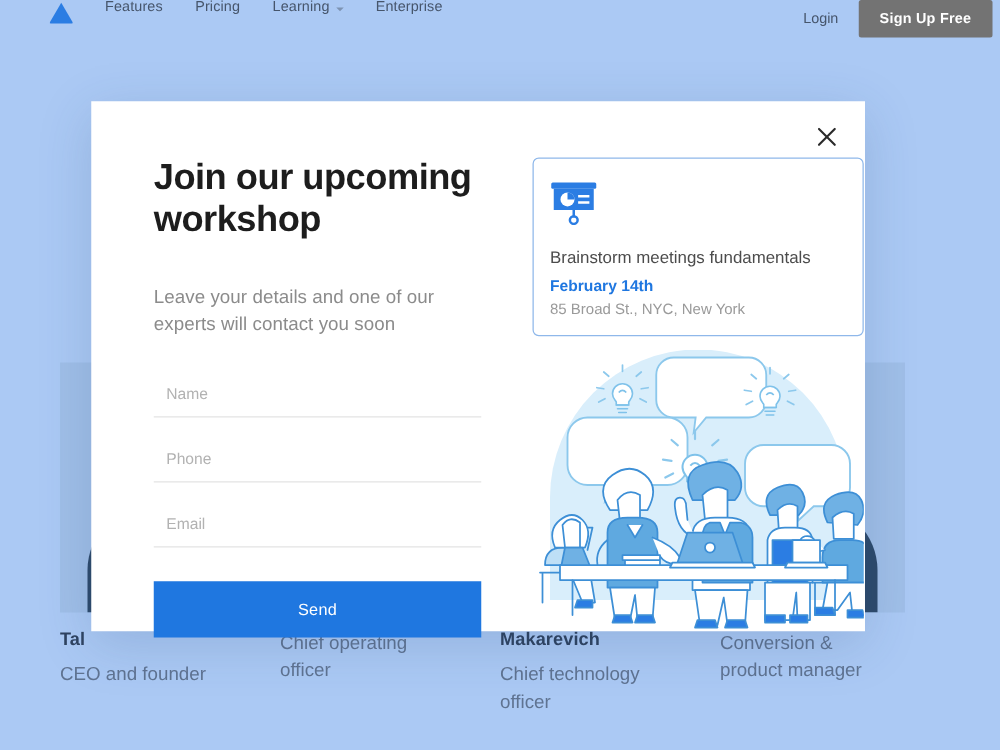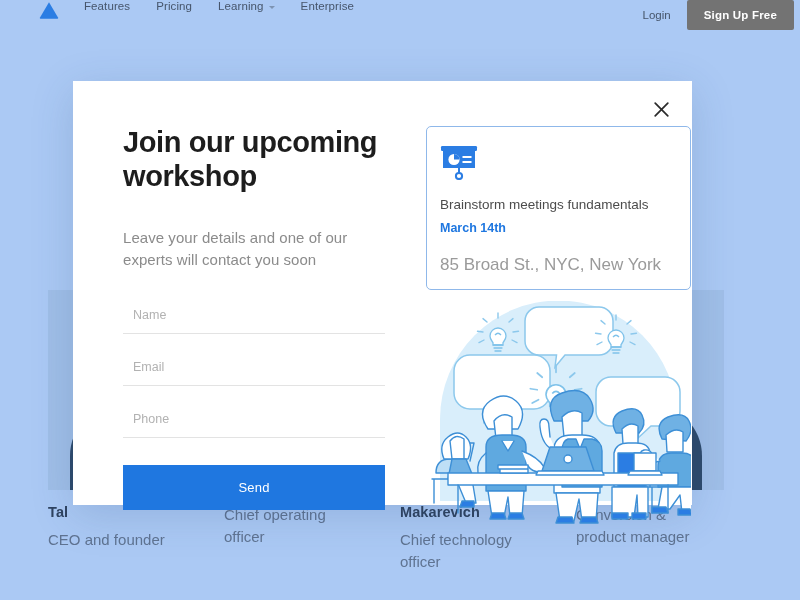--- a/index.html
+++ b/index.html
@@ -118,21 +118,21 @@
     background: #fff;
     flex-direction: column;
   }
   .event-icon { flex: none; width: 40px; padding-top: 3px; }
   .event-title {
     font-size: 13.5px; color: #4c4c4c; line-height: 1.33; font-weight: normal;
   }
   .event-date {
     font-size: 12.5px; color: #1f77e0; font-weight: bold; margin-top: 7px;
   }
-  .event-addr { font-size: 17px; color: #9a9a9a; margin-top: 20px; }
+  .event-addr { font-size: 12px; color: #9a9a9a; margin-top: 4px; }
 
   .illustration { margin-top: 11px; width: 265px; height: 228px; }
 </style>
 </head>
 <body>
 
 <div class="page-bg">
 
   <div class="navbar">
     <svg class="logo-mark" viewBox="0 0 22 20">
@@ -195,22 +195,22 @@
     </button>
 
     <div class="modal-body">
 
       <div class="left-col">
         <h1 class="modal-title">Join our upcoming workshop</h1>
         <p class="modal-sub">Leave your details and one of our experts will contact you soon</p>
 
         <form class="form">
           <input class="field" type="text" placeholder="Name" style="">
+          <input class="field" type="text" placeholder="Phone" style="">
           <input class="field" type="text" placeholder="Email" style="">
-          <input class="field" type="text" placeholder="Phone" style="">
           <button class="send-btn">Send</button>
         </form>
       </div>
 
       <div class="right-col">
 
         <div class="event-card">
           <div class="event-icon">
             <svg width="38" height="36" viewBox="0 0 38 36">
               <rect x="1" y="2" width="36" height="5" rx="1.2" fill="#2b7de3"></rect>
@@ -218,21 +218,21 @@
               <circle cx="14" cy="15.5" r="5.6" fill="#ffffff"></circle>
               <path d="M14 9.9 L14 15.5 L19.6 15.5 A5.6 5.6 0 0 0 14 9.9 Z" fill="#2b7de3"></path>
               <rect x="22.5" y="12" width="9" height="2" fill="#ffffff"></rect>
               <rect x="22.5" y="17" width="9" height="2" fill="#ffffff"></rect>
               <rect x="18" y="24" width="2" height="6" fill="#2b7de3"></rect>
               <circle cx="19" cy="32" r="3.1" fill="none" stroke="#2b7de3" stroke-width="2"></circle>
             </svg>
           </div>
           <div>
             <div class="event-title">Brainstorm meetings fundamentals</div>
-            <div class="event-date">March 14th</div>
+            <div class="event-date">February 14th</div>
             <div class="event-addr">85 Broad St., NYC, New York</div>
           </div>
         </div>
 
         
         <svg class="illustration" viewBox="0 0 265 228">
           <defs>
             <g id="bulb">
               <path d="M0,-9 a8,8 0 0 1 8,8 c0,3.4 -2,5 -3,6.6 l0,2.4 l-10,0 l0,-2.4 c-1,-1.6 -3,-3.2 -3,-6.6 a8,8 0 0 1 8,-8 Z" fill="#fff" stroke="#7fc2ea" stroke-width="1.3" transform="translate(0,0)"></path>
               <path d="M-4.6,8 l9.2,0 M-4,11 l8,0 M-3,14 l6,0" stroke="#7fc2ea" stroke-width="1.3" fill="none" stroke-linecap="round"></path>

